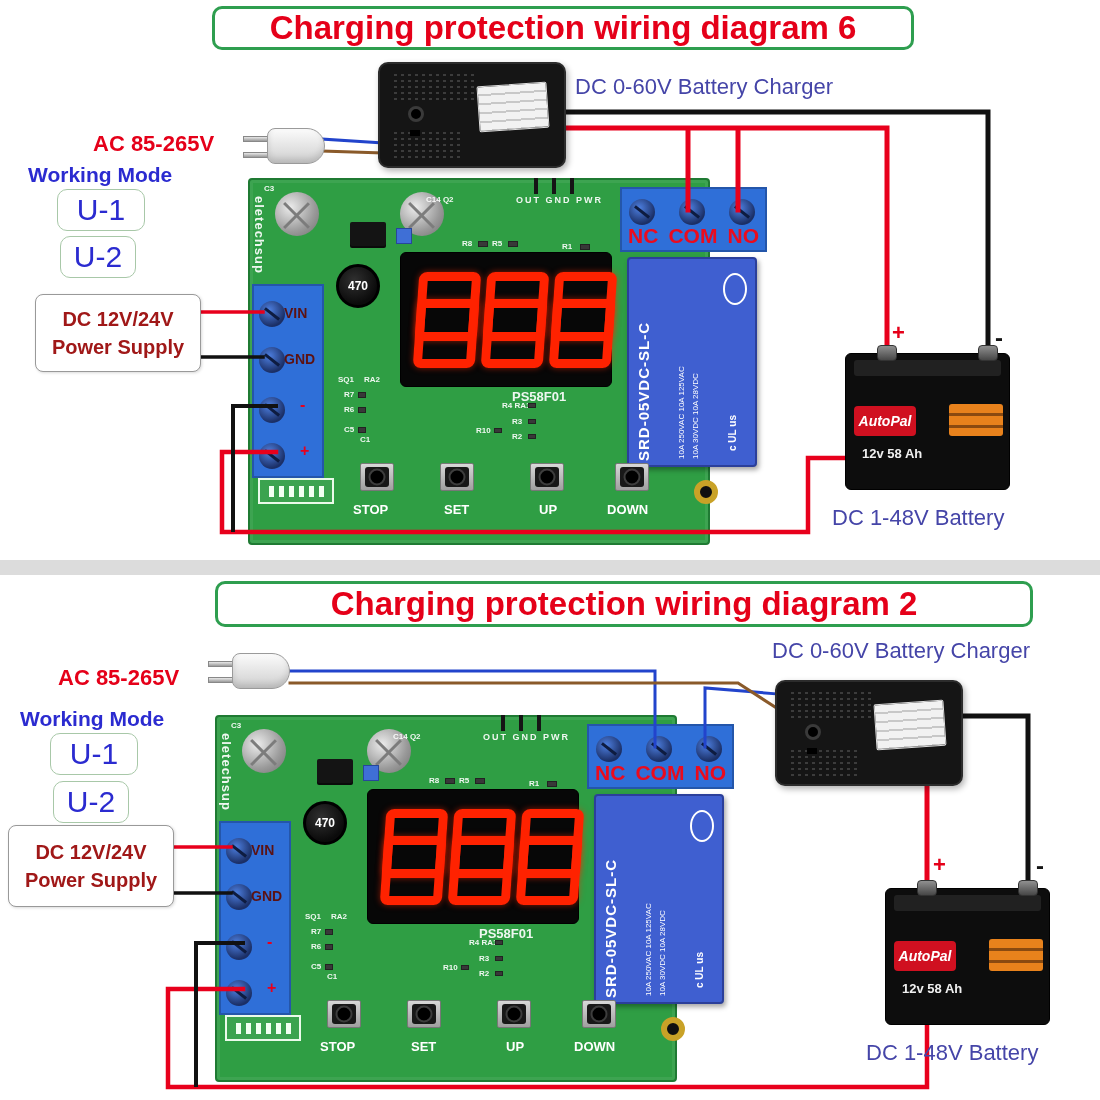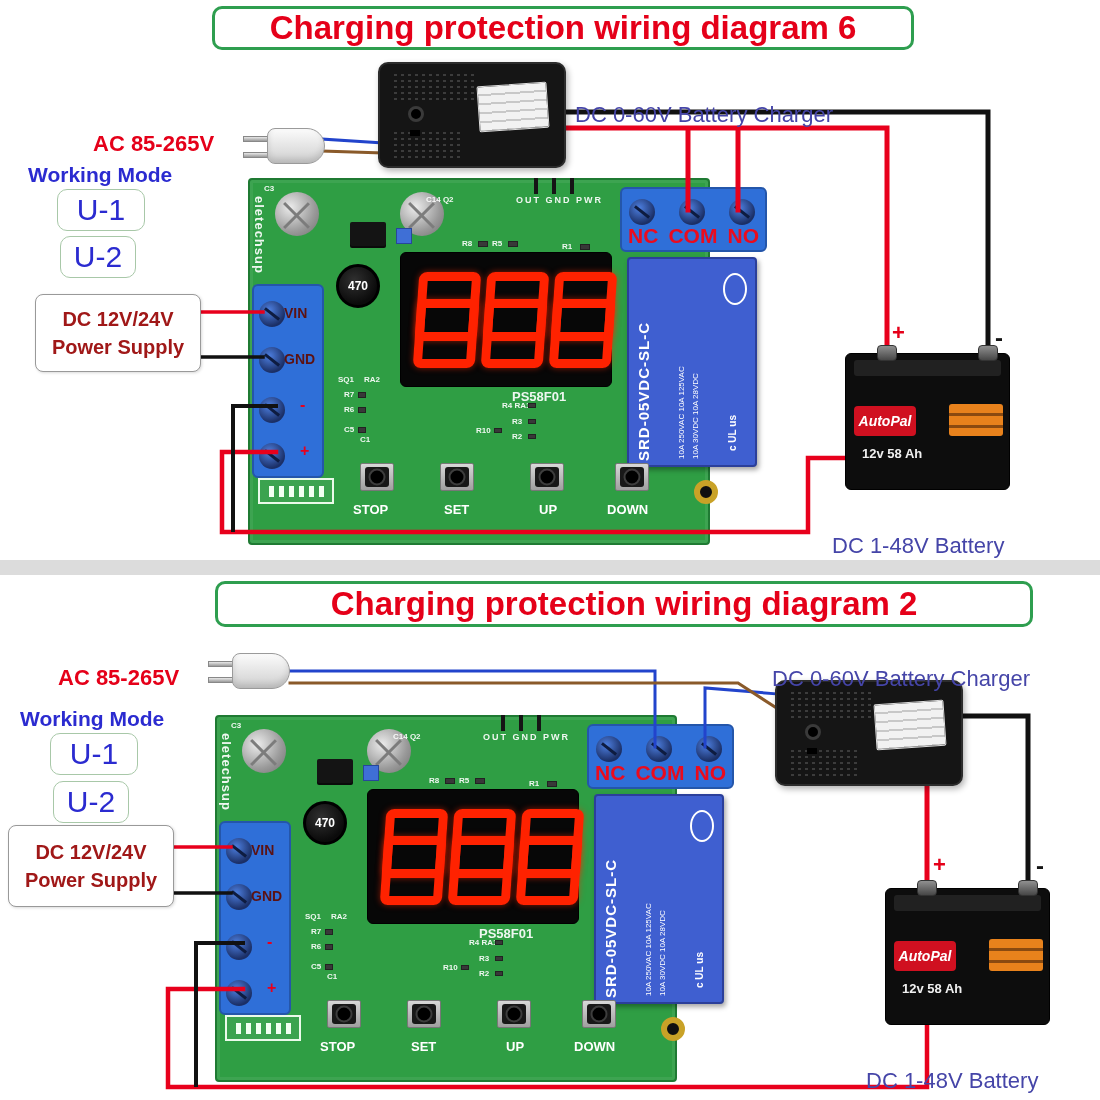--- a/index.html
+++ b/index.html
@@ -6,21 +6,21 @@
   body{background:#fff;font-family:"Liberation Sans",sans-serif;}
   .canvas{position:relative;width:1100px;height:1100px;background:#ffffff;overflow:hidden;}
   .mount{position:absolute;}
   .z1{z-index:1;} .z3{z-index:3;}
   .wires{position:absolute;left:0;top:0;z-index:2;pointer-events:none;}
   .anno{position:absolute;z-index:4;white-space:nowrap;}
   .divider{position:absolute;left:0;top:560px;width:1100px;height:15px;background:#dcdcdc;z-index:0;}
 
   .title-box{display:flex;align-items:center;justify-content:center;background:#fff;
     border:3px solid #2e9e4f;border-radius:10px;color:#e50019;font-weight:bold;font-size:33px;}
-  .lbl-blue{color:#4545a8;font-size:22px;margin-top:28px;}
+  .lbl-blue{color:#4545a8;font-size:22px;}
   .lbl-red{color:#e50019;font-size:22px;font-weight:bold;}
   .lbl-wm{color:#2b2bd0;font-size:21px;font-weight:bold;}
   .u-box{display:flex;align-items:center;justify-content:center;border:1.5px solid #a8c8a8;
     border-radius:10px;color:#2b2bd0;font-size:30px;background:#fff;}
   .psu-box{background:#fff;border:1.5px solid #999;border-radius:8px;color:#a01818;font-size:20px;
     font-weight:bold;display:flex;flex-direction:column;align-items:center;justify-content:center;
     line-height:1.4;box-shadow:1px 1px 3px rgba(0,0,0,.15);}
   .plus-mark{color:#e50019;font-size:22px;font-weight:bold;}
   .minus-mark{color:#141414;font-size:24px;font-weight:bold;}
 
@@ -28,21 +28,21 @@
   .pcb{position:absolute;width:462px;height:367px;background:#2f9e44;border:2px solid #1f7a33;
     border-radius:4px;box-shadow:inset 0 0 0 3px rgba(255,255,255,.07);}
   .silk{position:absolute;color:rgba(255,255,255,.92);font-size:8px;font-weight:bold;white-space:nowrap;line-height:1;}
   .screw{position:absolute;border-radius:50%;background:radial-gradient(circle at 35% 35%,#ececec,#9a9a9a 60%,#6f6f6f);}
   .screw::before,.screw::after{content:"";position:absolute;left:10%;top:50%;width:80%;height:3px;background:#7c7c7c;transform:rotate(45deg);}
   .screw::after{transform:rotate(-45deg);}
   .ic{position:absolute;background:#141414;border-radius:2px;box-shadow:0 2px 0 #0a0a0a;}
   .trimmer{position:absolute;background:#3f6fd6;border:1px solid #27479a;}
   .inductor{position:absolute;border-radius:50%;background:radial-gradient(circle at 40% 35%,#303030,#0b0b0b 70%);
     border:3px solid #000;color:#fff;display:flex;align-items:center;justify-content:center;font-size:12px;font-weight:bold;}
-  .tblock{position:absolute;background:#2f6fd8;border:2px solid #2456aa;border-radius:6px;}
+  .tblock{position:absolute;background:#2f6fd8;border:2px solid #2456aa;border-radius:0;}
   .tscrew{position:absolute;width:26px;height:26px;border-radius:50%;background:radial-gradient(circle at 40% 35%,#4d7fe0,#1b2f66 70%);}
   .tscrew::before{content:"";position:absolute;left:15%;top:50%;width:70%;height:3px;background:#0e1c40;transform:translateY(-50%) rotate(38deg);}
   .tlbl{position:absolute;color:#5c1212;font-weight:bold;font-size:14px;}
   .tsign{position:absolute;color:#e8001c;font-weight:bold;font-size:16px;}
   .display{position:absolute;background:#070707;border-radius:6px;border:1px solid #000;
     display:flex;align-items:center;justify-content:center;}
   .digits{display:flex;gap:24px;}
   .seg8{position:relative;width:44px;height:96px;transform:skewX(-4deg);}
   .seg8::before,.seg8::after{content:"";position:absolute;left:0;width:100%;border:9px solid #ff2200;
     border-radius:8px;box-shadow:0 0 6px rgba(255,40,0,.55);}

